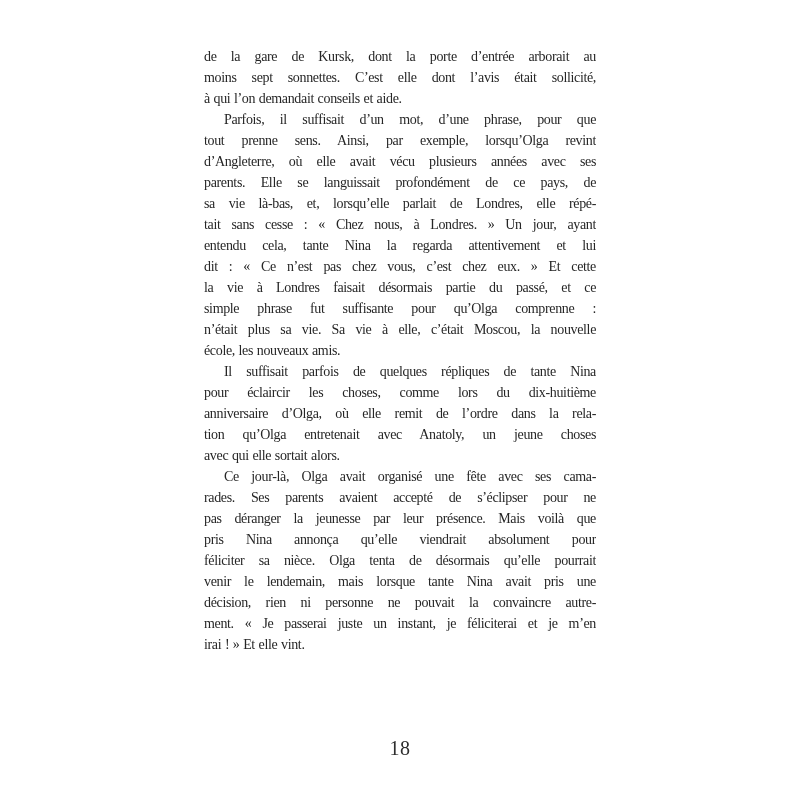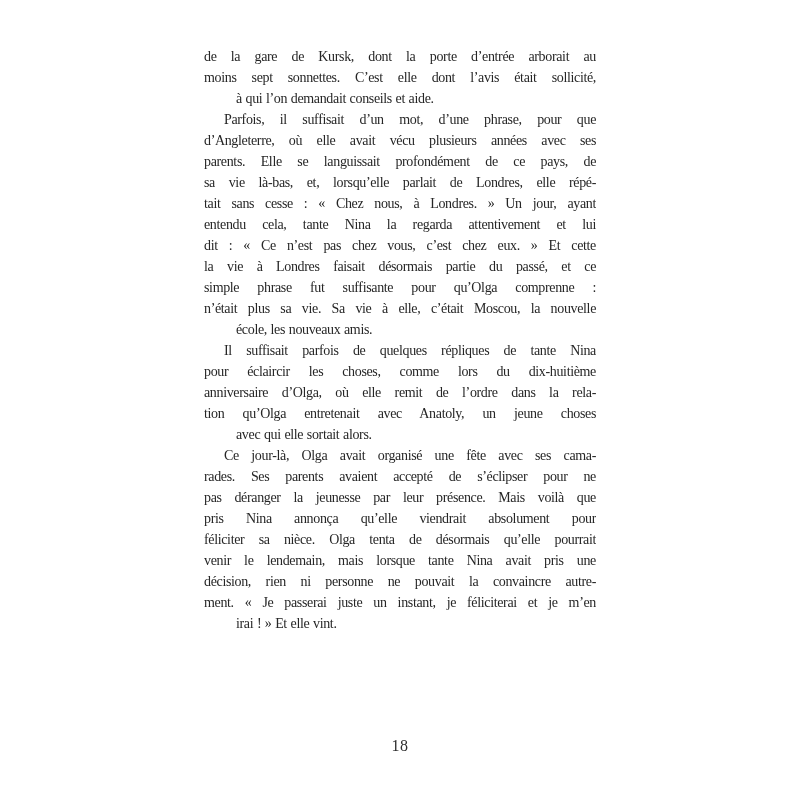--- a/index.html
+++ b/index.html
@@ -39,48 +39,48 @@
   .line {
     height: 21px;
     overflow: hidden;
     text-align: justify;
     text-align-last: justify;
     word-spacing: 0.5px;
   }
   .line.para-end {
     text-align: center;
     text-align-last: left;
-    margin-left: 32px;
   }
   .line.indent {
     text-indent: 20px;
   }
   .folio {
     position: absolute;
     left: 0;
     top: 737px;
     width: 800px;
     text-align: center;
     color: #2e2e2e;
-    font-size: 16px;
+    font-size: 20px;
     letter-spacing: 0.5px;
   }
 </style>
 </head>
 <body>
 
 <div class="page">
   <div class="text-block" id="text-block">
       <div class="para">
         <div class="line">de la gare de Kursk, dont la porte d’entrée arborait au</div>
         <div class="line">moins sept sonnettes. C’est elle dont l’avis était sollicité,</div>
         <div class="line para-end">à qui l’on demandait conseils et aide.</div>
       </div>
       <div class="para">
         <div class="line indent">Parfois, il suffisait d’un mot, d’une phrase, pour que</div>
+        <div class="line">tout prenne sens. Ainsi, par exemple, lorsqu’Olga revint</div>
         <div class="line">d’Angleterre, où elle avait vécu plusieurs années avec ses</div>
         <div class="line">parents. Elle se languissait profondément de ce pays, de</div>
         <div class="line">sa vie là-bas, et, lorsqu’elle parlait de Londres, elle répé-</div>
         <div class="line">tait sans cesse : « Chez nous, à Londres. » Un jour, ayant</div>
         <div class="line">entendu cela, tante Nina la regarda attentivement et lui</div>
         <div class="line">dit : « Ce n’est pas chez vous, c’est chez eux. » Et cette</div>
         <div class="line">la vie à Londres faisait désormais partie du passé, et ce</div>
         <div class="line">simple phrase fut suffisante pour qu’Olga comprenne :</div>
         <div class="line">n’était plus sa vie. Sa vie à elle, c’était Moscou, la nouvelle</div>
         <div class="line para-end">école, les nouveaux amis.</div>

